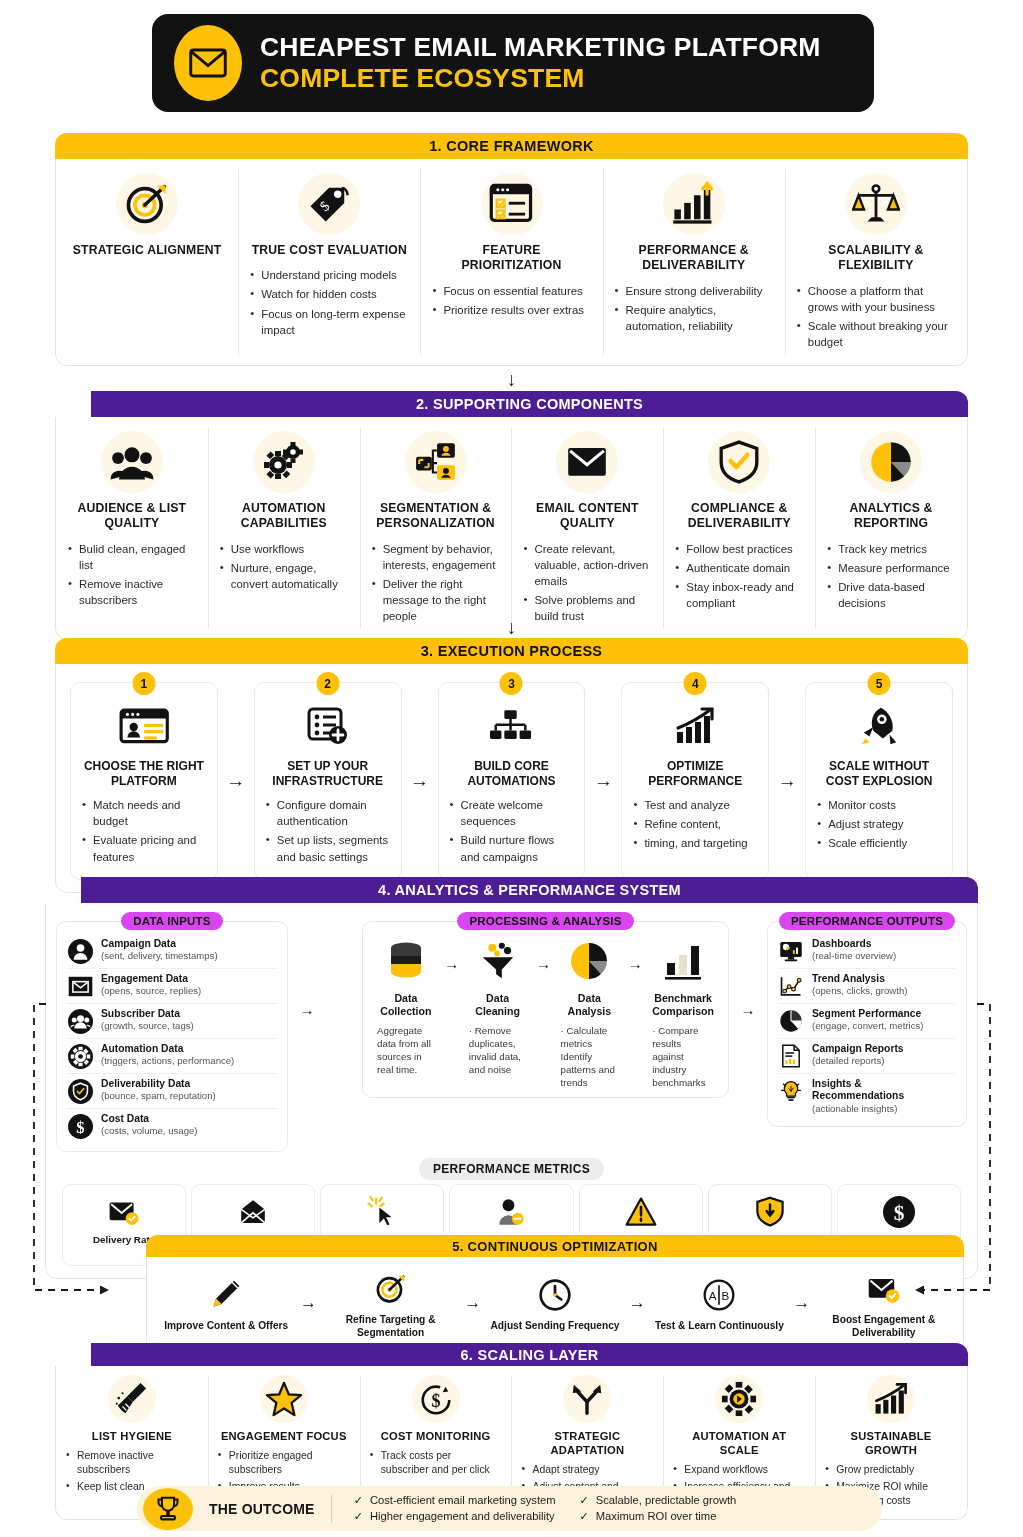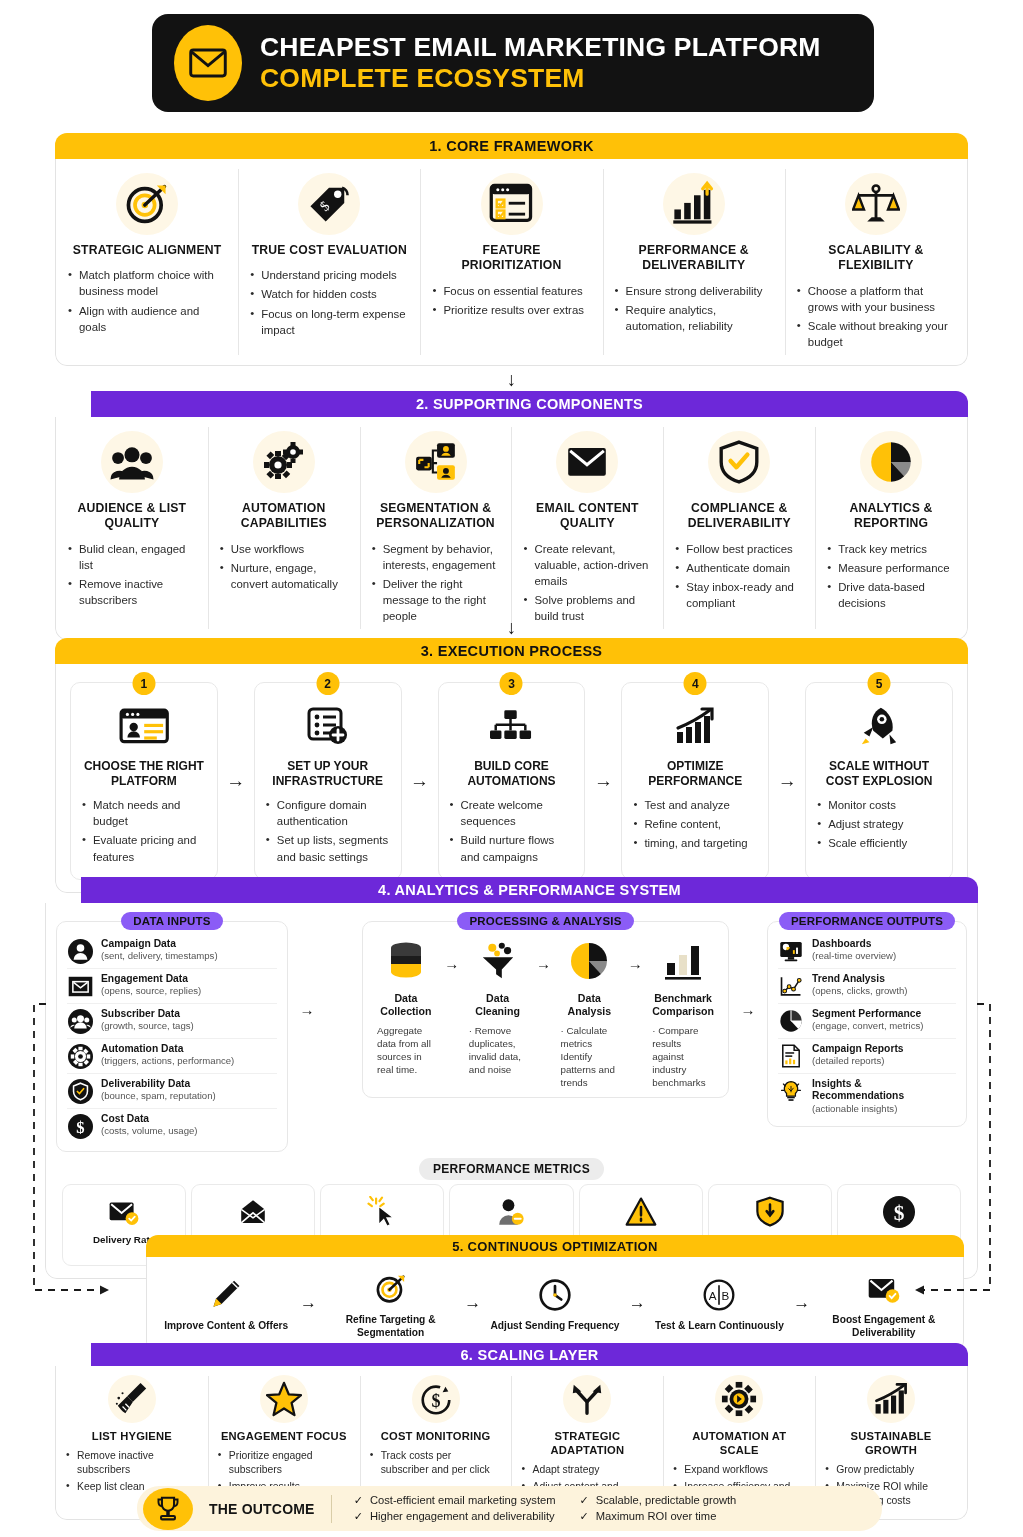--- a/index.html
+++ b/index.html
@@ -29,21 +29,21 @@
   .header-line1 { color:#ffffff; font-size:26.5px; font-weight:bold; letter-spacing:.2px; line-height:1.18; }
   .header-line2 { color:#FFC107; font-size:26.5px; font-weight:bold; letter-spacing:.2px; line-height:1.18; }
 
   
   .section { position:absolute; border-radius:12px; overflow:hidden; }
   .sec-bar {
     height:26px; display:flex; align-items:center; justify-content:center;
     font-size:14.5px; font-weight:bold; letter-spacing:.3px;
   }
   .bar-yellow { background:#FFC107; color:#121212; }
-  .bar-black  { background:#6d28d9; color:#ffffff;margin-left:36px; }
+  .bar-black  { background:#4c1d95; color:#ffffff;margin-left:36px; }
   .sec-body { background:#ffffff; border:1px solid #e3e3e3; border-top:none;
               border-radius:0 0 12px 12px; display:flex; }
 
   
   .pillar { flex:1; padding:14px 12px 12px; position:relative; }
   .pillar + .pillar::before {
     content:""; position:absolute; left:0; top:10px; bottom:10px; width:1px; background:#e6e6e6;
   }
   .pill-icon { height:62px; display:flex; align-items:center; justify-content:center; position:relative; }
   .pill-icon .halo {
@@ -84,21 +84,21 @@
   }
   .step-icon { height:54px; display:flex; align-items:center; justify-content:center; }
   .step-title { text-align:center; font-size:12px; font-weight:bold; line-height:1.25; margin:6px 0 8px; }
   .step-arrow { flex:0 0 36px; display:flex; align-items:center; justify-content:center;
                 font-size:19px; color:#121212; }
 
   
   .s4-body { background:#fff; border:1px solid #e3e3e3; border-top:none;
              border-radius:0 0 12px 12px; position:relative; padding:8px 10px 12px; }
   .chip {
-    background:#8b5cf6; color:#121212; font-size:11.5px; font-weight:bold;
+    background:#d946ef; color:#121212; font-size:11.5px; font-weight:bold;
     padding:3px 12px; border-radius:11px; display:inline-block; letter-spacing:.2px;
   }
   .chip-grey {
     background:#ececec; color:#121212; font-size:12px; font-weight:bold;
     padding:4px 14px; border-radius:11px; display:inline-block; letter-spacing:.3px;
   }
   .s4-cols { display:flex; gap:6px; align-items:flex-start; }
   .panel { border:1px solid #e7e7e7; border-radius:10px; background:#fff; padding:10px 10px 8px; }
 
   .io-row { display:flex; align-items:flex-start; gap:8px; padding:4px 0; }
@@ -175,24 +175,20 @@
             <div class="halo"></div>
             <svg viewBox="0 0 44 42" width="48" height="48">
               <circle cx="20" cy="22" r="15" fill="none" stroke="#121212" stroke-width="3.4"></circle>
               <circle cx="20" cy="22" r="9" fill="none" stroke="#FFC107" stroke-width="3.4"></circle>
               <circle cx="20" cy="22" r="3" fill="#FFC107"></circle>
               <path d="M20 22 L38 5" stroke="#121212" stroke-width="3.2" stroke-linecap="round"></path>
               <path d="M31 4 l8 0 l0 8 z" fill="#FFC107"></path>
             </svg>
           </div>
           <div class="pill-title">STRATEGIC ALIGNMENT</div>
-          <ul class="bullets">
-            <li>Match platform choice with business model</li>
-            <li>Align with audience and goals</li>
-          </ul>
         </div>
         <div class="pillar">
           <div class="pill-icon">
             <div class="halo"></div>
             <svg viewBox="0 0 44 42" width="48" height="48">
               <path d="M5 23 L22 6 h14 v14 L19 37 z" fill="#121212"></path>
               <circle cx="30" cy="12" r="3.4" fill="#fff"></circle>
               <text x="19" y="27" font-size="13" fill="#fff" font-family="serif" text-anchor="middle" transform="rotate(-45 19 24)">$</text>
               <path d="M34 6 a7 7 0 0 1 5 7" fill="none" stroke="#121212" stroke-width="2.4"></path>
             </svg>

